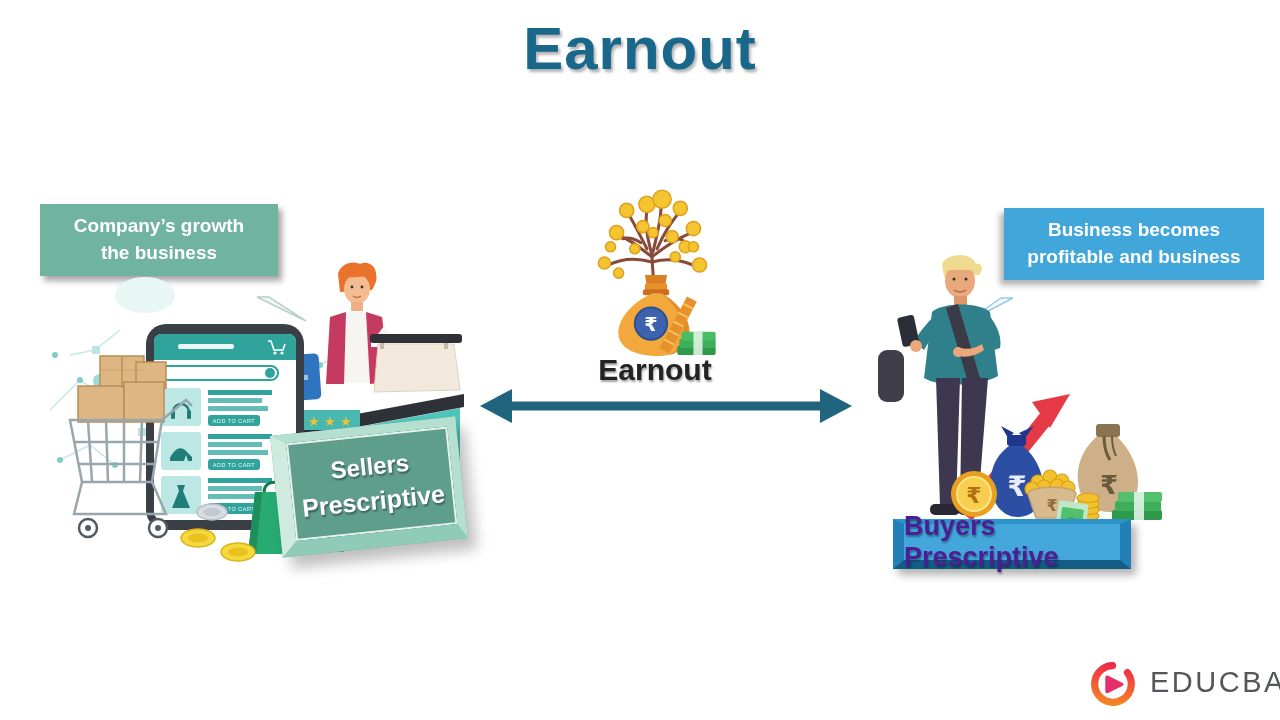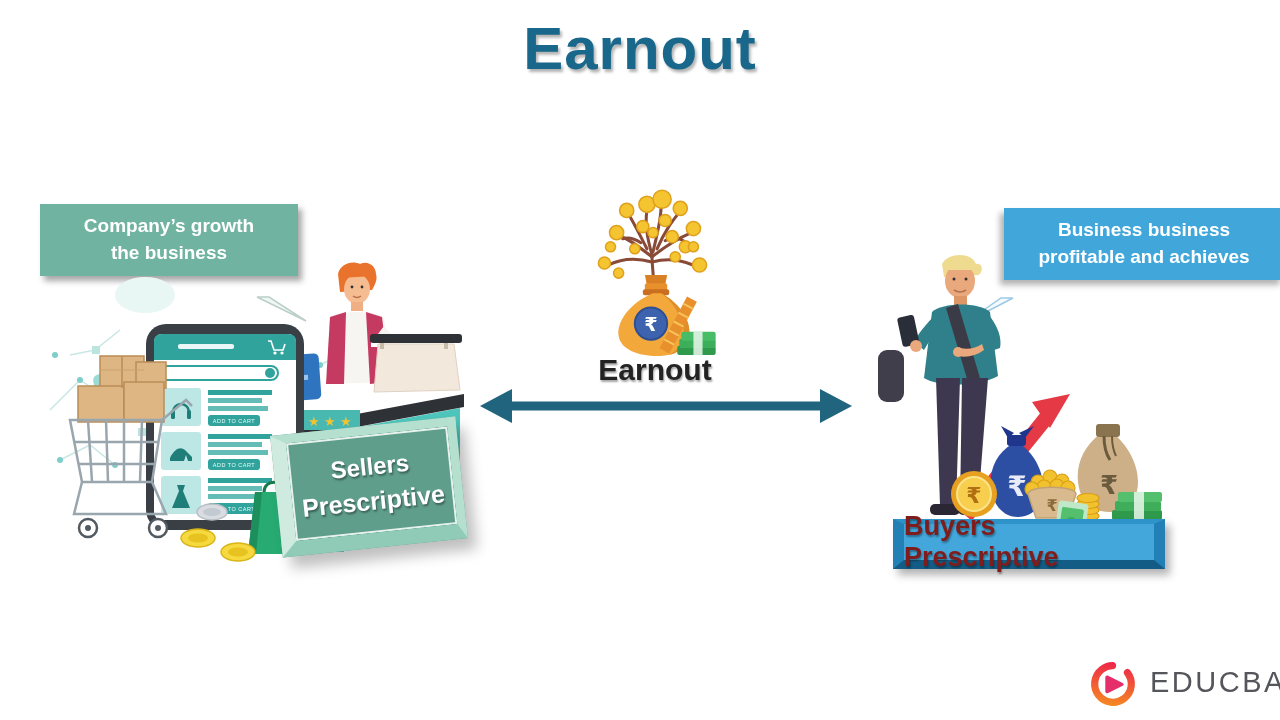--- a/index.html
+++ b/index.html
@@ -7,21 +7,21 @@
     position:relative;width:1280px;height:720px;background:#fff;overflow:hidden;
     font-family:"Liberation Sans", sans-serif;
   }
   .title{
     position:absolute;left:0;top:14px;width:100%;margin:0;text-align:center;
     font-size:60px;font-weight:800;color:#19678A;letter-spacing:1px;
     text-shadow:2px 3px 3px rgba(0,0,0,0.30);
   }
   .callout{
     position:absolute;color:#fff;font-weight:600;text-align:center;
-    font-size:19px;line-height:1.42;padding:9px 16px;
+    font-size:19px;line-height:1.42;padding:9px 6px;
   }
   .callout-left{
     left:40px;top:204px;width:226px;background:#6FB3A0;
     box-shadow:4px 5px 6px rgba(0,0,0,0.35);
   }
   .callout-right{
     left:1004px;top:208px;width:248px;background:#41A7DB;
     box-shadow:-4px 5px 6px rgba(0,0,0,0.30);
   }
   .pointer{position:absolute;}
@@ -40,27 +40,27 @@
     border:9px solid #B5DFCF;border-left-width:15px;border-bottom-width:15px;
     border-left-color:#CFEADF;border-bottom-color:#8FCBB7;
     transform:rotate(-6deg);
     box-shadow:inset 0 0 0 2px rgba(255,255,255,0.85), 8px 12px 14px rgba(0,0,0,0.25);
     display:flex;flex-direction:column;align-items:center;justify-content:center;
     color:#fff;text-shadow:1px 2px 2px rgba(0,0,0,0.4);
   }
   .sellers-sign .l1{font-size:24px;font-weight:700;}
   .sellers-sign .l2{font-size:25px;font-weight:700;margin-top:6px;}
   .buyers-banner{
-    position:absolute;left:893px;top:519px;width:272px;height:50px;
+    position:absolute;left:893px;top:519px;width:238px;height:50px;
     box-sizing:border-box;background:#43A7DB;
     border-top:5px solid #2E93C9;border-left:11px solid #2280B6;
     border-right:11px solid #2280B6;border-bottom:9px solid #135C85;
     box-shadow:5px 6px 8px rgba(0,0,0,0.30);
     display:flex;align-items:center;justify-content:center;
-    color:#7f1d1d;font-size:27px;font-weight:800;
+    color:#4c1d95;font-size:27px;font-weight:800;
     text-shadow:1px 2px 2px rgba(0,0,0,0.35);
   }
   .brand{
     position:absolute;left:1086px;top:654px;display:flex;align-items:center;gap:10px;
   }
   .brand-text{
     font-size:29px;color:#55565B;letter-spacing:2.5px;font-weight:500;
   }
 </style>
 </head>
@@ -72,22 +72,22 @@
 
   <div class="callout callout-left">
     <div>Company’s growth</div>
     <div>the business</div>
   </div>
   <svg class="pointer" style="left:256px;top:296px;" width="52" height="27">
     <polygon points="1,1 50,25 13,1" fill="#F2F7F5" stroke="#B9CFC8" stroke-width="1.5"></polygon>
   </svg>
 
   <div class="callout callout-right">
-    <div>Business business</div>
-    <div>profitable and achieves</div>
+    <div>Business becomes</div>
+    <div>profitable and business</div>
   </div>
   <svg class="pointer" style="left:964px;top:297px;" width="50" height="28">
     <polygon points="49,1 1,26 37,1" fill="#F4FAFD" stroke="#9CCAE4" stroke-width="1.5"></polygon>
   </svg>
 
   <svg class="tree-svg" width="132" height="182" viewBox="0 0 130 180">
     <g stroke="#8A4A38" stroke-width="3" fill="none" stroke-linecap="round">
       <path d="M65,115 C65,100 63,90 63,78"></path>
       <path d="M63,80 C50,70 40,62 28,58"></path>
       <path d="M63,85 C45,80 32,82 20,88"></path>

